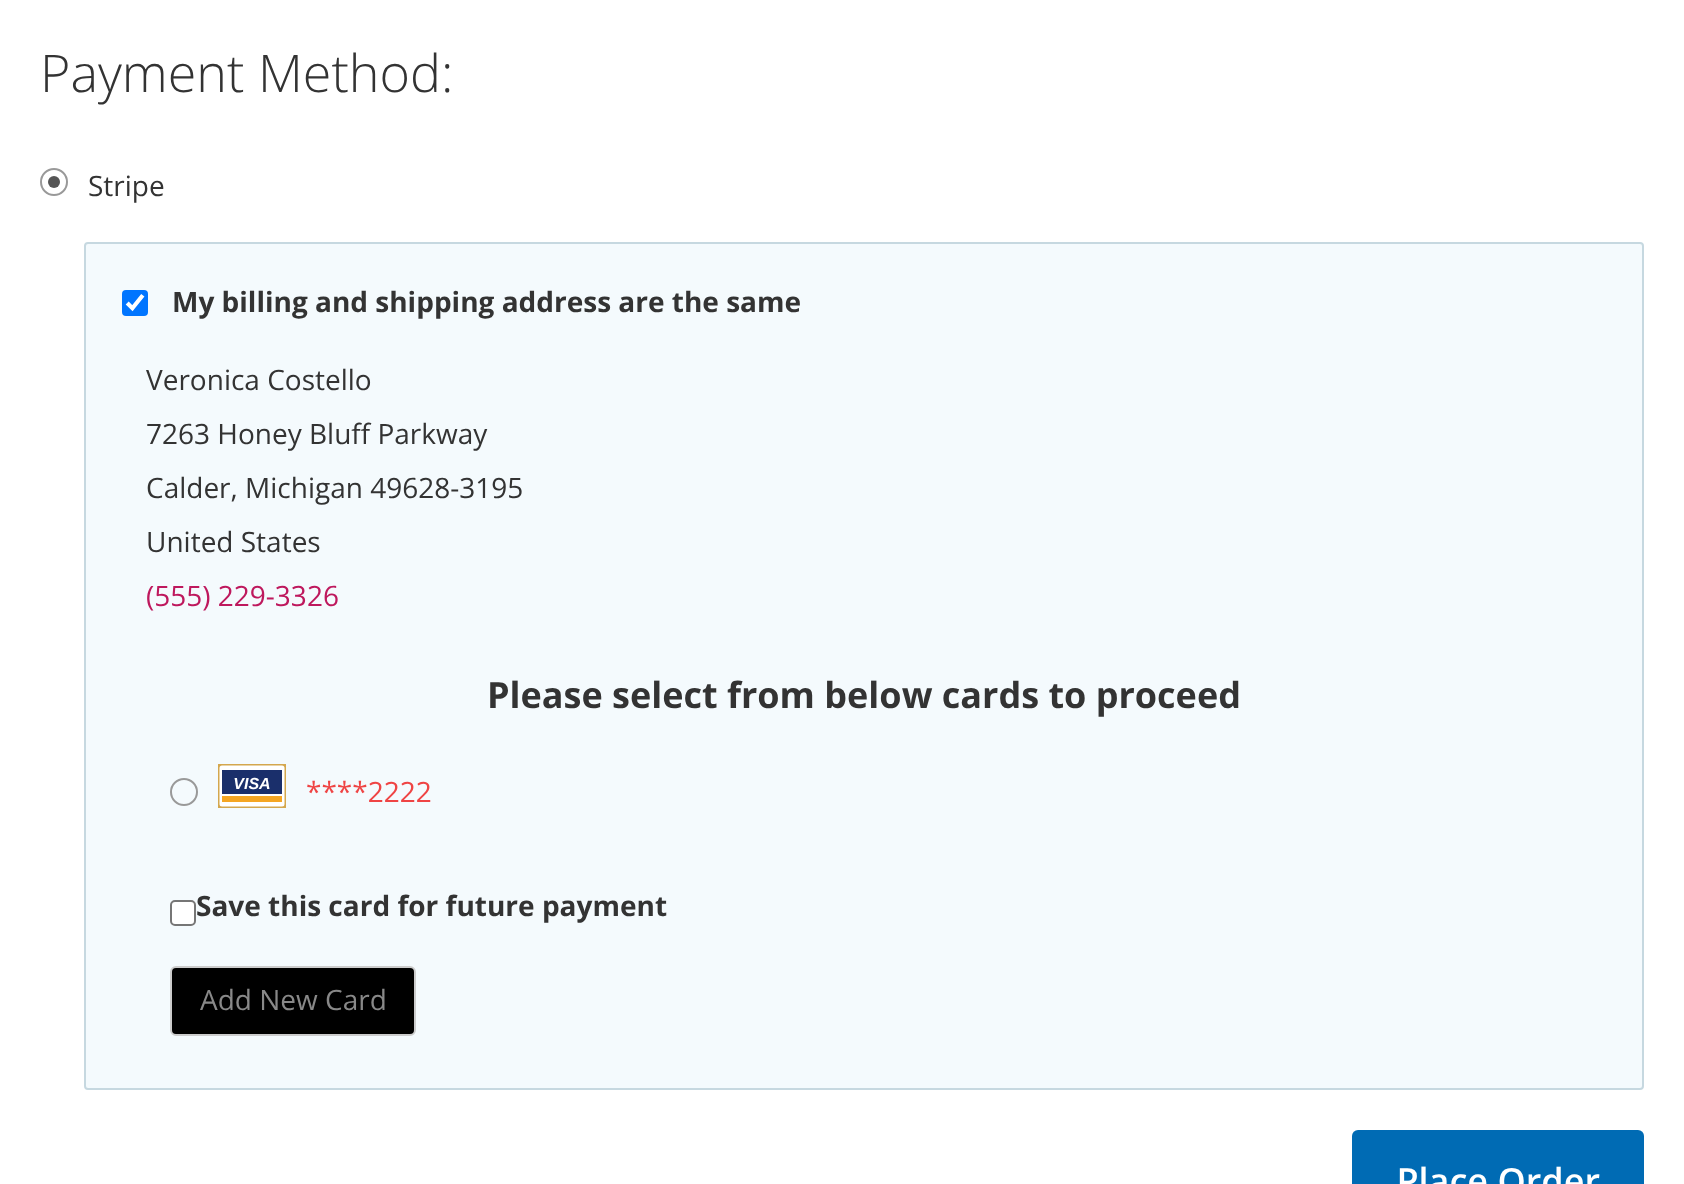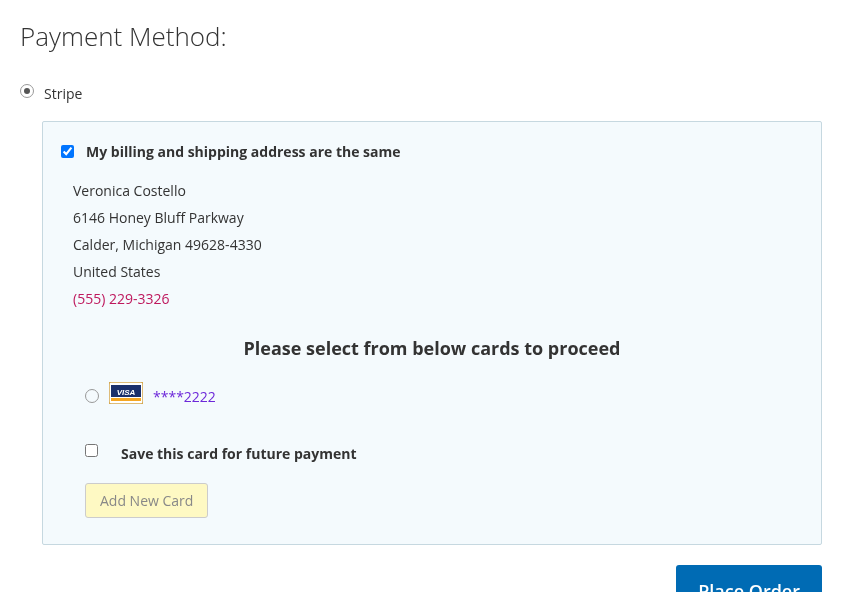--- a/index.html
+++ b/index.html
@@ -106,38 +106,38 @@
     margin: 0;
   }
   .visa-icon {
     width: 34px;
     height: 28px;
     display: inline-block;
     text-align: right;
   }
   .card-last4 {
     font-size: 14px;
-    color: #6d28d9;
+    color: #ef4444;
   }
   .save-row {
     display: flex;
-    align-items: flex-start;
-    gap: 23px;
+    align-items: flex-end;
+    gap: 0;
     margin-left: 24px;
     margin-bottom: 20px;
   }
   .save-check {
     width: 13px;
     height: 13px;
     cursor: pointer;
     margin: 0;
   }
   .add-card-btn {
     margin-left: 24px;
-    background: #fef9c3;
+    background: #000000;
     border: 1px solid #ccc;
     color: #888;
     font-size: 14px;
     padding: 7px 14px;
     border-radius: 3px;
     cursor: pointer;
     font-family: inherit;
   }
   .actions {
     display: flex;
@@ -167,22 +167,22 @@
 </div>
 
 <div class="panel">
   <div class="checkbox-row">
     <input type="checkbox" class="checkbox" checked="" style="">
     <span class="checkbox-label">My billing and shipping address are the same</span>
   </div>
 
   <div class="address">
     <div>Veronica Costello</div>
-    <div>6146 Honey Bluff Parkway</div>
-    <div>Calder, Michigan 49628-4330</div>
+    <div>7263 Honey Bluff Parkway</div>
+    <div>Calder, Michigan 49628-3195</div>
     <div>United States</div>
     <div class="phone">(555) 229-3326</div>
   </div>
 
   <div class="section-title">Please select from below cards to proceed</div>
 
   <div class="card-row">
     <input type="radio" class="card-radio" style="">
     <span class="visa-icon">
       <svg width="34" height="22" viewBox="0 0 34 22">

